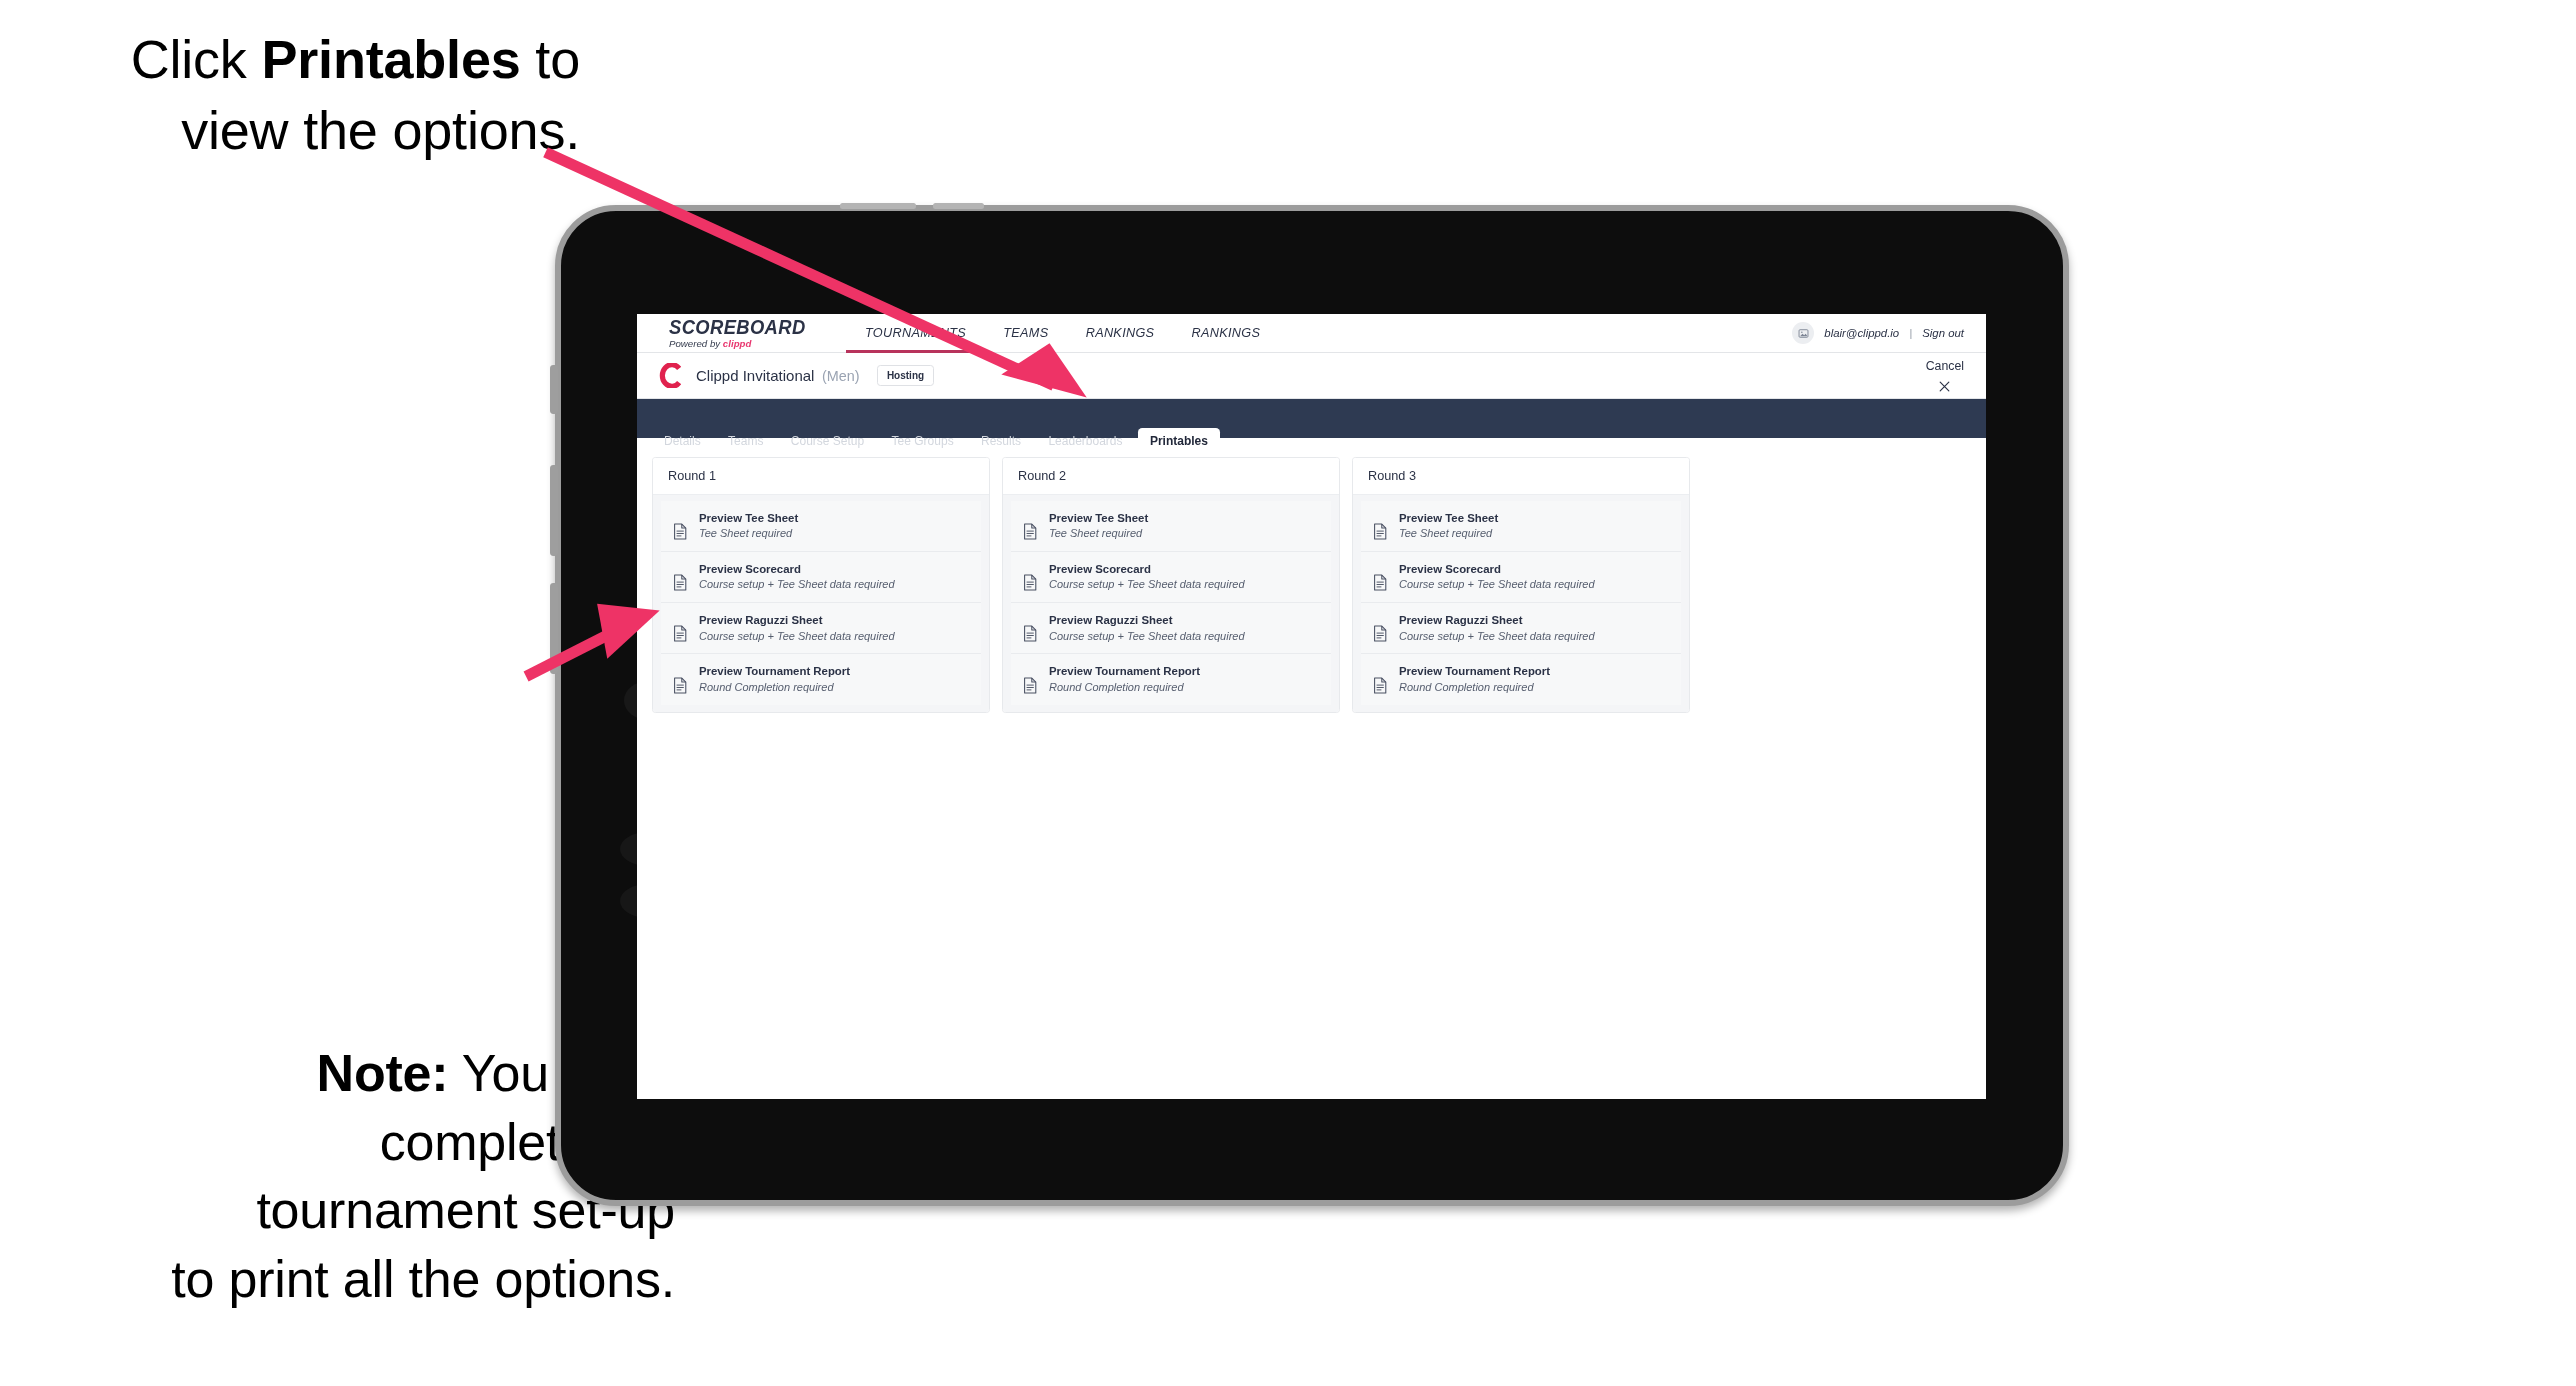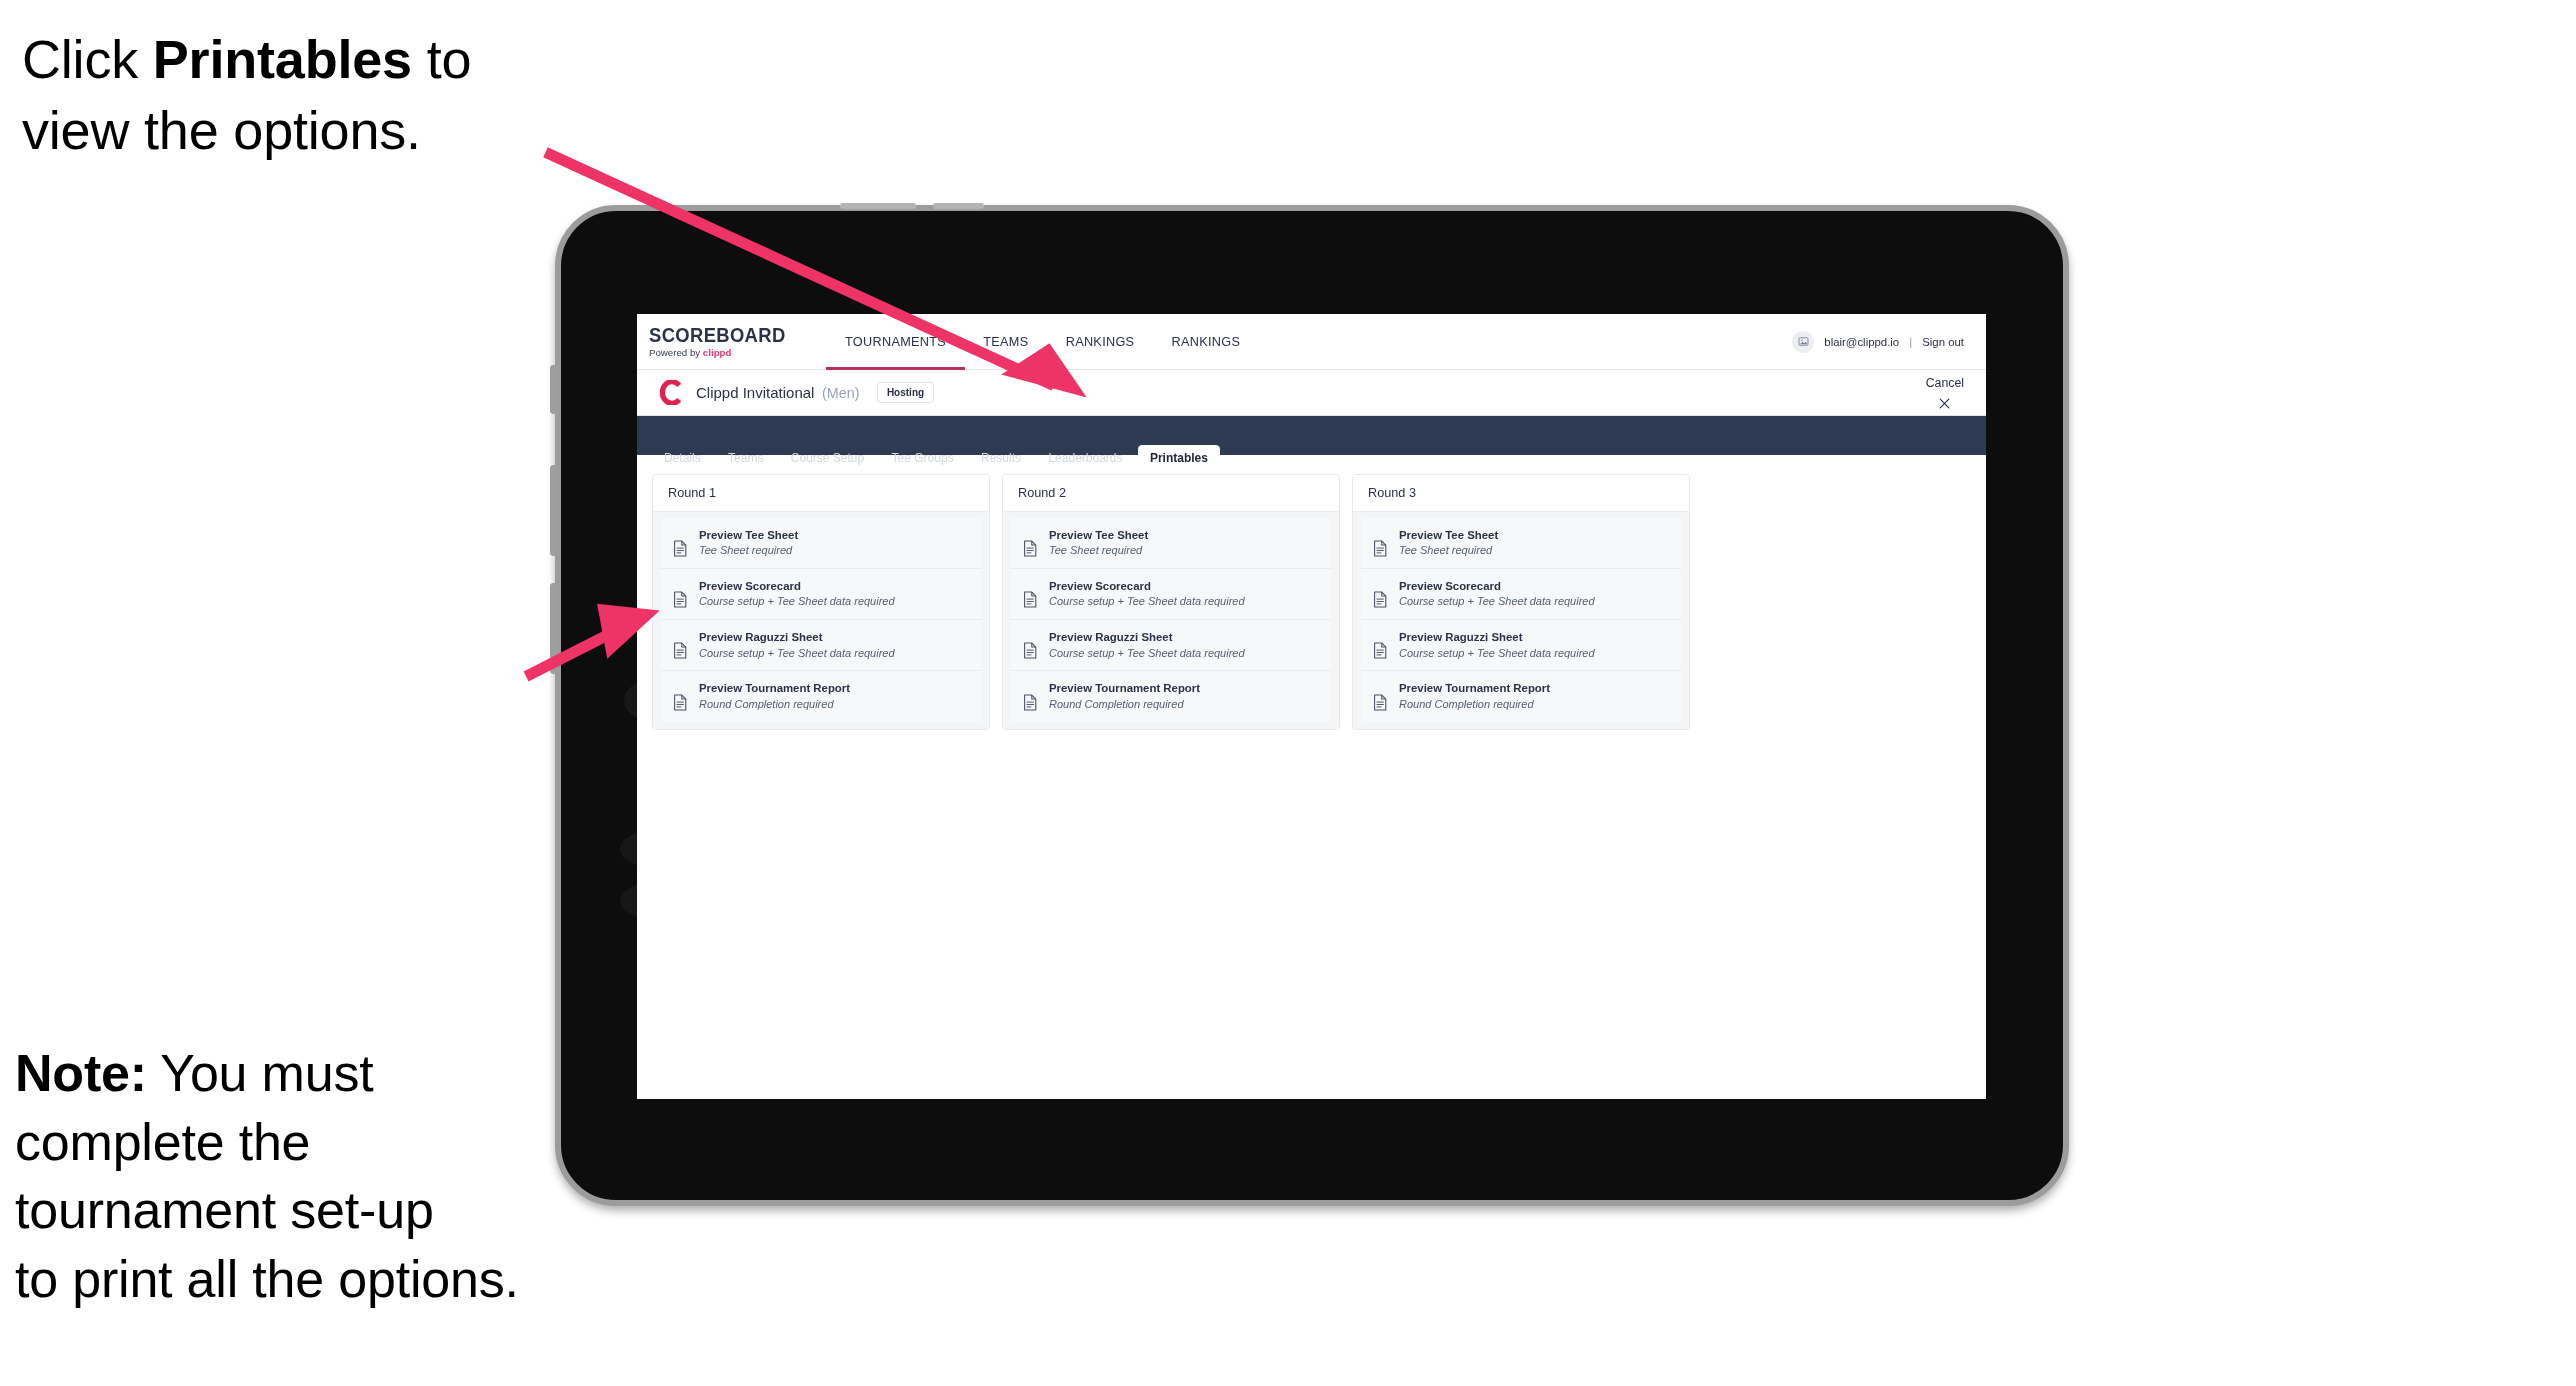--- a/index.html
+++ b/index.html
@@ -13,20 +13,21 @@
 
   
   .annot {
     position: absolute;
     color: #000;
     font-family: "Liberation Sans", sans-serif;
     font-weight: 400;
     line-height: 1.32;
     letter-spacing: -0.2px;
     white-space: pre-line;
+    text-align: right;
   }
   .annot b { font-weight: 700; }
   #annot-click   { left: 22px;  top: 24px;  width: 558px; font-size: 54px; }
   #annot-select  { left: 32px;  top: 658px; width: 524px; font-size: 52px; }
   #annot-note    { left: 15px;  top: 1039px; width: 660px; font-size: 52px; }
 
   
   #arrow-layer { position:absolute; left:0; top:0; width:2576px; height:1386px; pointer-events:none; }
 
   
@@ -64,23 +65,24 @@
   #screen {
     position: absolute;
     left: 76px; top: 103px;
     width: 1349px; height: 785px;
     background: #ffffff;
     overflow: hidden;
   }
 
   
   #topnav {
-    height: 56px; display:flex; align-items:stretch;
+    height: 39px; display:flex; align-items:stretch;
     background:#fff; border-bottom:0.8px solid #e3e5e8;
-    padding-left: 12px;
+    padding-left: 32px;
+    font-style: italic;
   }
   .brand { display:flex; flex-direction:column; justify-content:center; padding-right:29px; }
   .brand-word {
     font-family: "Liberation Sans", sans-serif;
     font-weight: 700; font-size: 20px; color:#2b3246;
     letter-spacing: 0.4px; transform: scaleX(0.92); transform-origin: left center;
     line-height: 1;
   }
   .brand-sub { font-size: 9.7px; color:#343b4d; margin-top:2.5px; line-height:1; }
   .brand-sub .pink { color:#e8376f; font-weight:700; }

